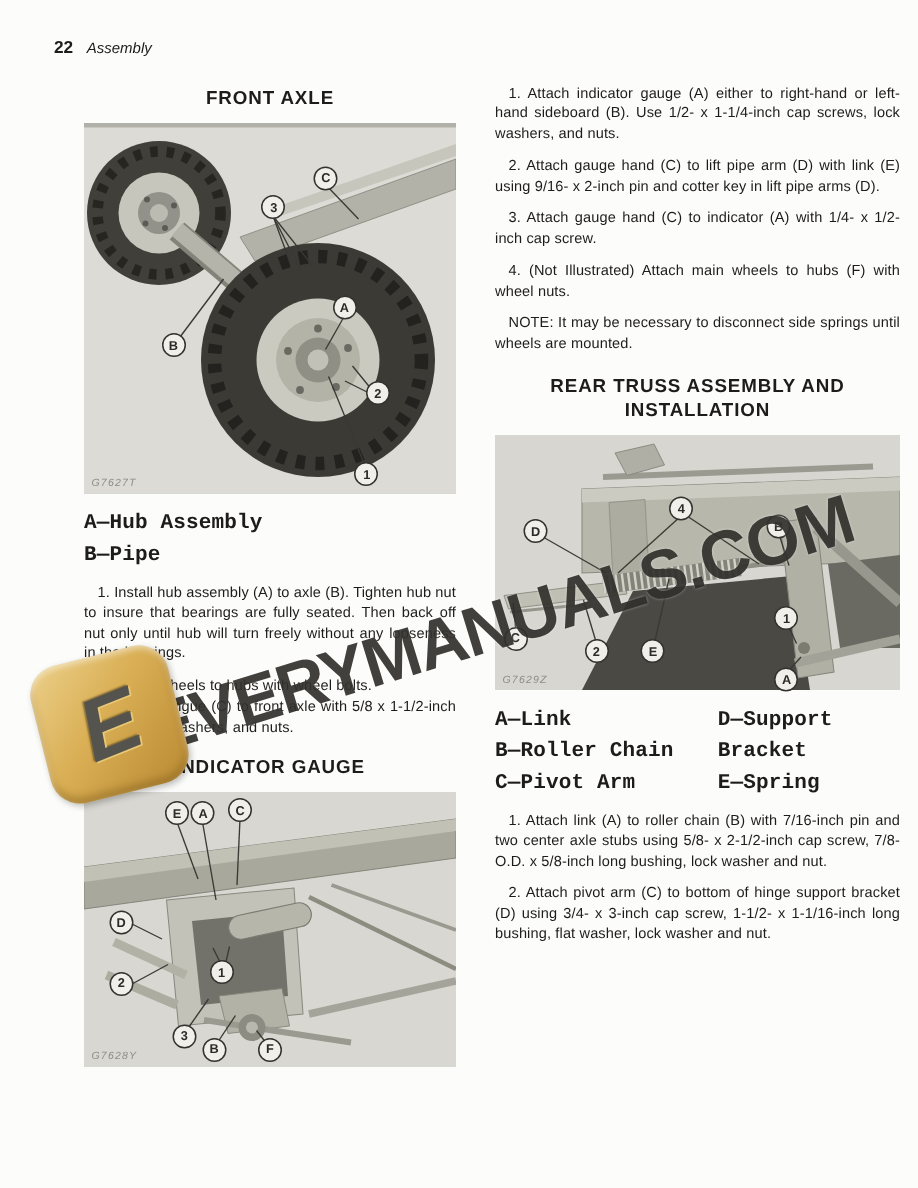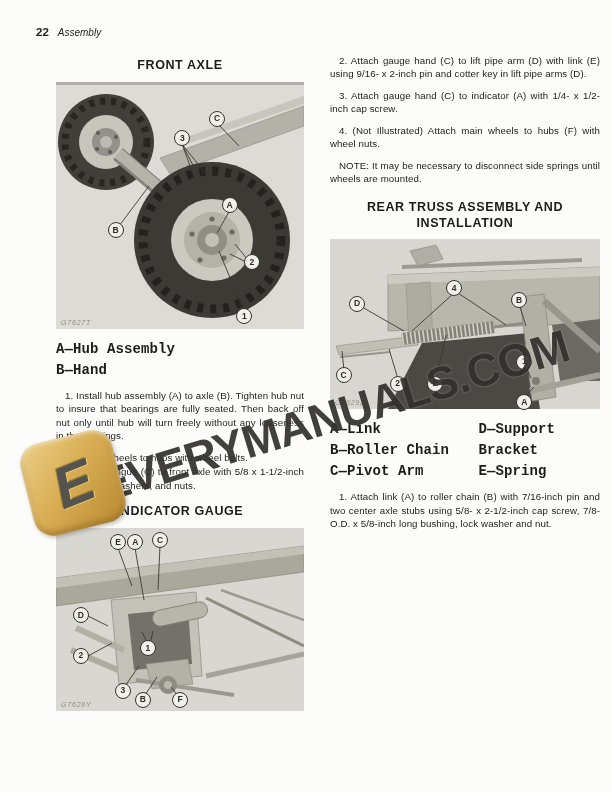--- a/index.html
+++ b/index.html
@@ -145,21 +145,21 @@
             <div class="callout" style="left: 51%; top: 23%;">3</div>
             <div class="callout" style="left: 70%; top: 50%;">A</div>
             <div class="callout" style="left: 24%; top: 60%;">B</div>
             <div class="callout" style="left: 79%; top: 73%;">2</div>
             <div class="callout" style="left: 76%; top: 95%;">1</div>
           </div>
 
         <div class="legend">
           <div class="lc1">
             <div>A—Hub Assembly</div>
-            <div>B—Hand</div>
+            <div>B—Pipe</div>
           </div>
         </div>
 
         <p class="body">1. Install hub assembly (A) to axle (B). Tighten hub nut to insure that bearings are fully seated. Then back off nut only until hub will turn freely without any looseness in the bearings.</p>
         <p class="body tight">2. Attach wheels to hubs with wheel bolts.</p>
         <p class="body tight">3. Attach tongue (C) to front axle with 5/8 x 1-1/2-inch screws, lock washers, and nuts.</p>
 
         <h2 class="head">INDICATOR GAUGE</h2>
 
         <div class="figure fig2">
@@ -209,20 +209,21 @@
             <div class="callout" style="left: 27%; top: 89%;">3</div>
             <div class="callout" style="left: 35%; top: 94%;">B</div>
             <div class="callout" style="left: 50%; top: 94%;">F</div>
           </div>
 
         <div class="legend">
         </div>
       </div>
 
       <div class="col-r">
+        <p class="body" style="margin-top:10px">1. Attach indicator gauge (A) either to right-hand or left-hand sideboard (B). Use 1/2- x 1-1/4-inch cap screws, lock washers, and nuts.</p>
         <p class="body">2. Attach gauge hand (C) to lift pipe arm (D) with link (E) using 9/16- x 2-inch pin and cotter key in lift pipe arms (D).</p>
         <p class="body">3. Attach gauge hand (C) to indicator (A) with 1/4- x 1/2-inch cap screw.</p>
         <p class="body">4. (Not Illustrated) Attach main wheels to hubs (F) with wheel nuts.</p>
         <p class="body note">NOTE: It may be necessary to disconnect side springs until wheels are mounted.</p>
 
         <h2 class="head" style="margin-top:14px">
           <span>REAR TRUSS ASSEMBLY AND</span><br>
           <span>INSTALLATION</span>
         </h2>
 
@@ -282,20 +283,21 @@
             <div>B—Roller Chain</div>
             <div>C—Pivot Arm</div>
           </div>
           <div class="lc2">
             <div>D—Support Bracket</div>
             <div>E—Spring</div>
           </div>
         </div>
 
         <p class="body">1. Attach link (A) to roller chain (B) with 7/16-inch pin and two center axle stubs using 5/8- x 2-1/2-inch cap screw, 7/8- O.D. x 5/8-inch long bushing, lock washer and nut.</p>
+        <p class="body">2. Attach pivot arm (C) to bottom of hinge support bracket (D) using 3/4- x 3-inch cap screw, 1-1/2- x 1-1/16-inch long bushing, flat washer, lock washer and nut.</p>
       </div>
     </div>
   </div>
 
   <div class="wm-logo">
     <span>E</span>
   </div>
   <div class="wm-text">EVERYMANUALS.COM</div>
 </div>
 

